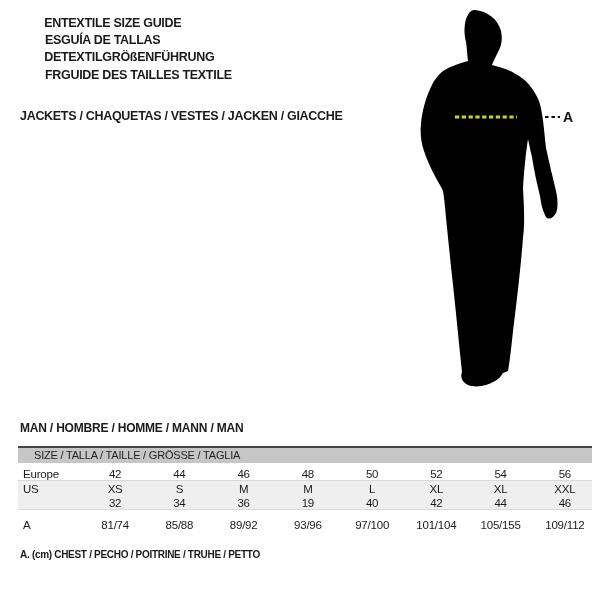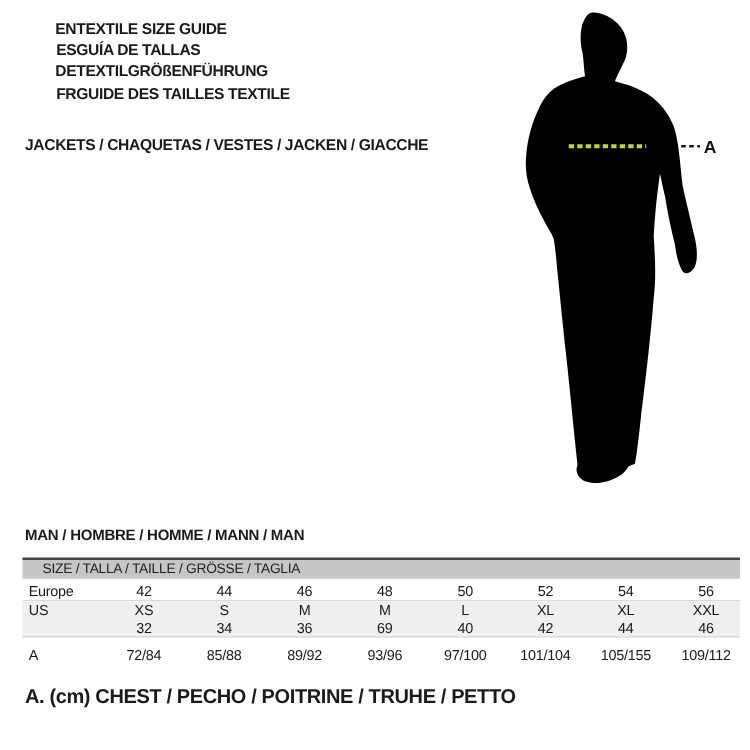--- a/index.html
+++ b/index.html
@@ -22,21 +22,21 @@
   .thead{height:15px;line-height:15px;background:#c6c6c6;color:#222;
     font-size:11px;padding-left:16px;}
   .trow{display:flex;align-items:flex-end;}
   .trow .lbl{flex:0 0 60px;padding-left:5px;text-align:left;}
   .trow .cell{flex:0 0 64.25px;text-align:center;}
   .row-europe{height:17px;border-bottom:1px solid #d9d9d9;}
   .row-us{height:14px;background:#efefef;}
   .row-blank{height:14px;background:#efefef;border-bottom:1px solid #d9d9d9;}
   .row-a{height:21px;}
   .footnote{position:absolute;left:20px;top:549px;font-weight:bold;
-    font-size:16px;letter-spacing:-0.3px;}
+    font-size:10px;letter-spacing:-0.3px;}
 </style>
 </head>
 <body>
 
 <div class="lang-list">
   <div class="lang-row">
     <span class="lang-code">EN</span>
     <span>TEXTILE SIZE GUIDE</span>
   </div>
   <div class="lang-row">
@@ -123,30 +123,30 @@
     <span class="cell">XL</span>
     <span class="cell">XL</span>
     <span class="cell">XXL</span>
   </div>
 
   <div class="trow row-blank">
     <span class="lbl"></span>
     <span class="cell">32</span>
     <span class="cell">34</span>
     <span class="cell">36</span>
-    <span class="cell">69</span>
+    <span class="cell">19</span>
     <span class="cell">40</span>
     <span class="cell">42</span>
     <span class="cell">44</span>
     <span class="cell">46</span>
   </div>
 
   <div class="trow row-a">
     <span class="lbl">A</span>
-    <span class="cell">72/84</span>
+    <span class="cell">81/74</span>
     <span class="cell">85/88</span>
     <span class="cell">89/92</span>
     <span class="cell">93/96</span>
     <span class="cell">97/100</span>
     <span class="cell">101/104</span>
     <span class="cell">105/155</span>
     <span class="cell">109/112</span>
   </div>
 </div>
 

